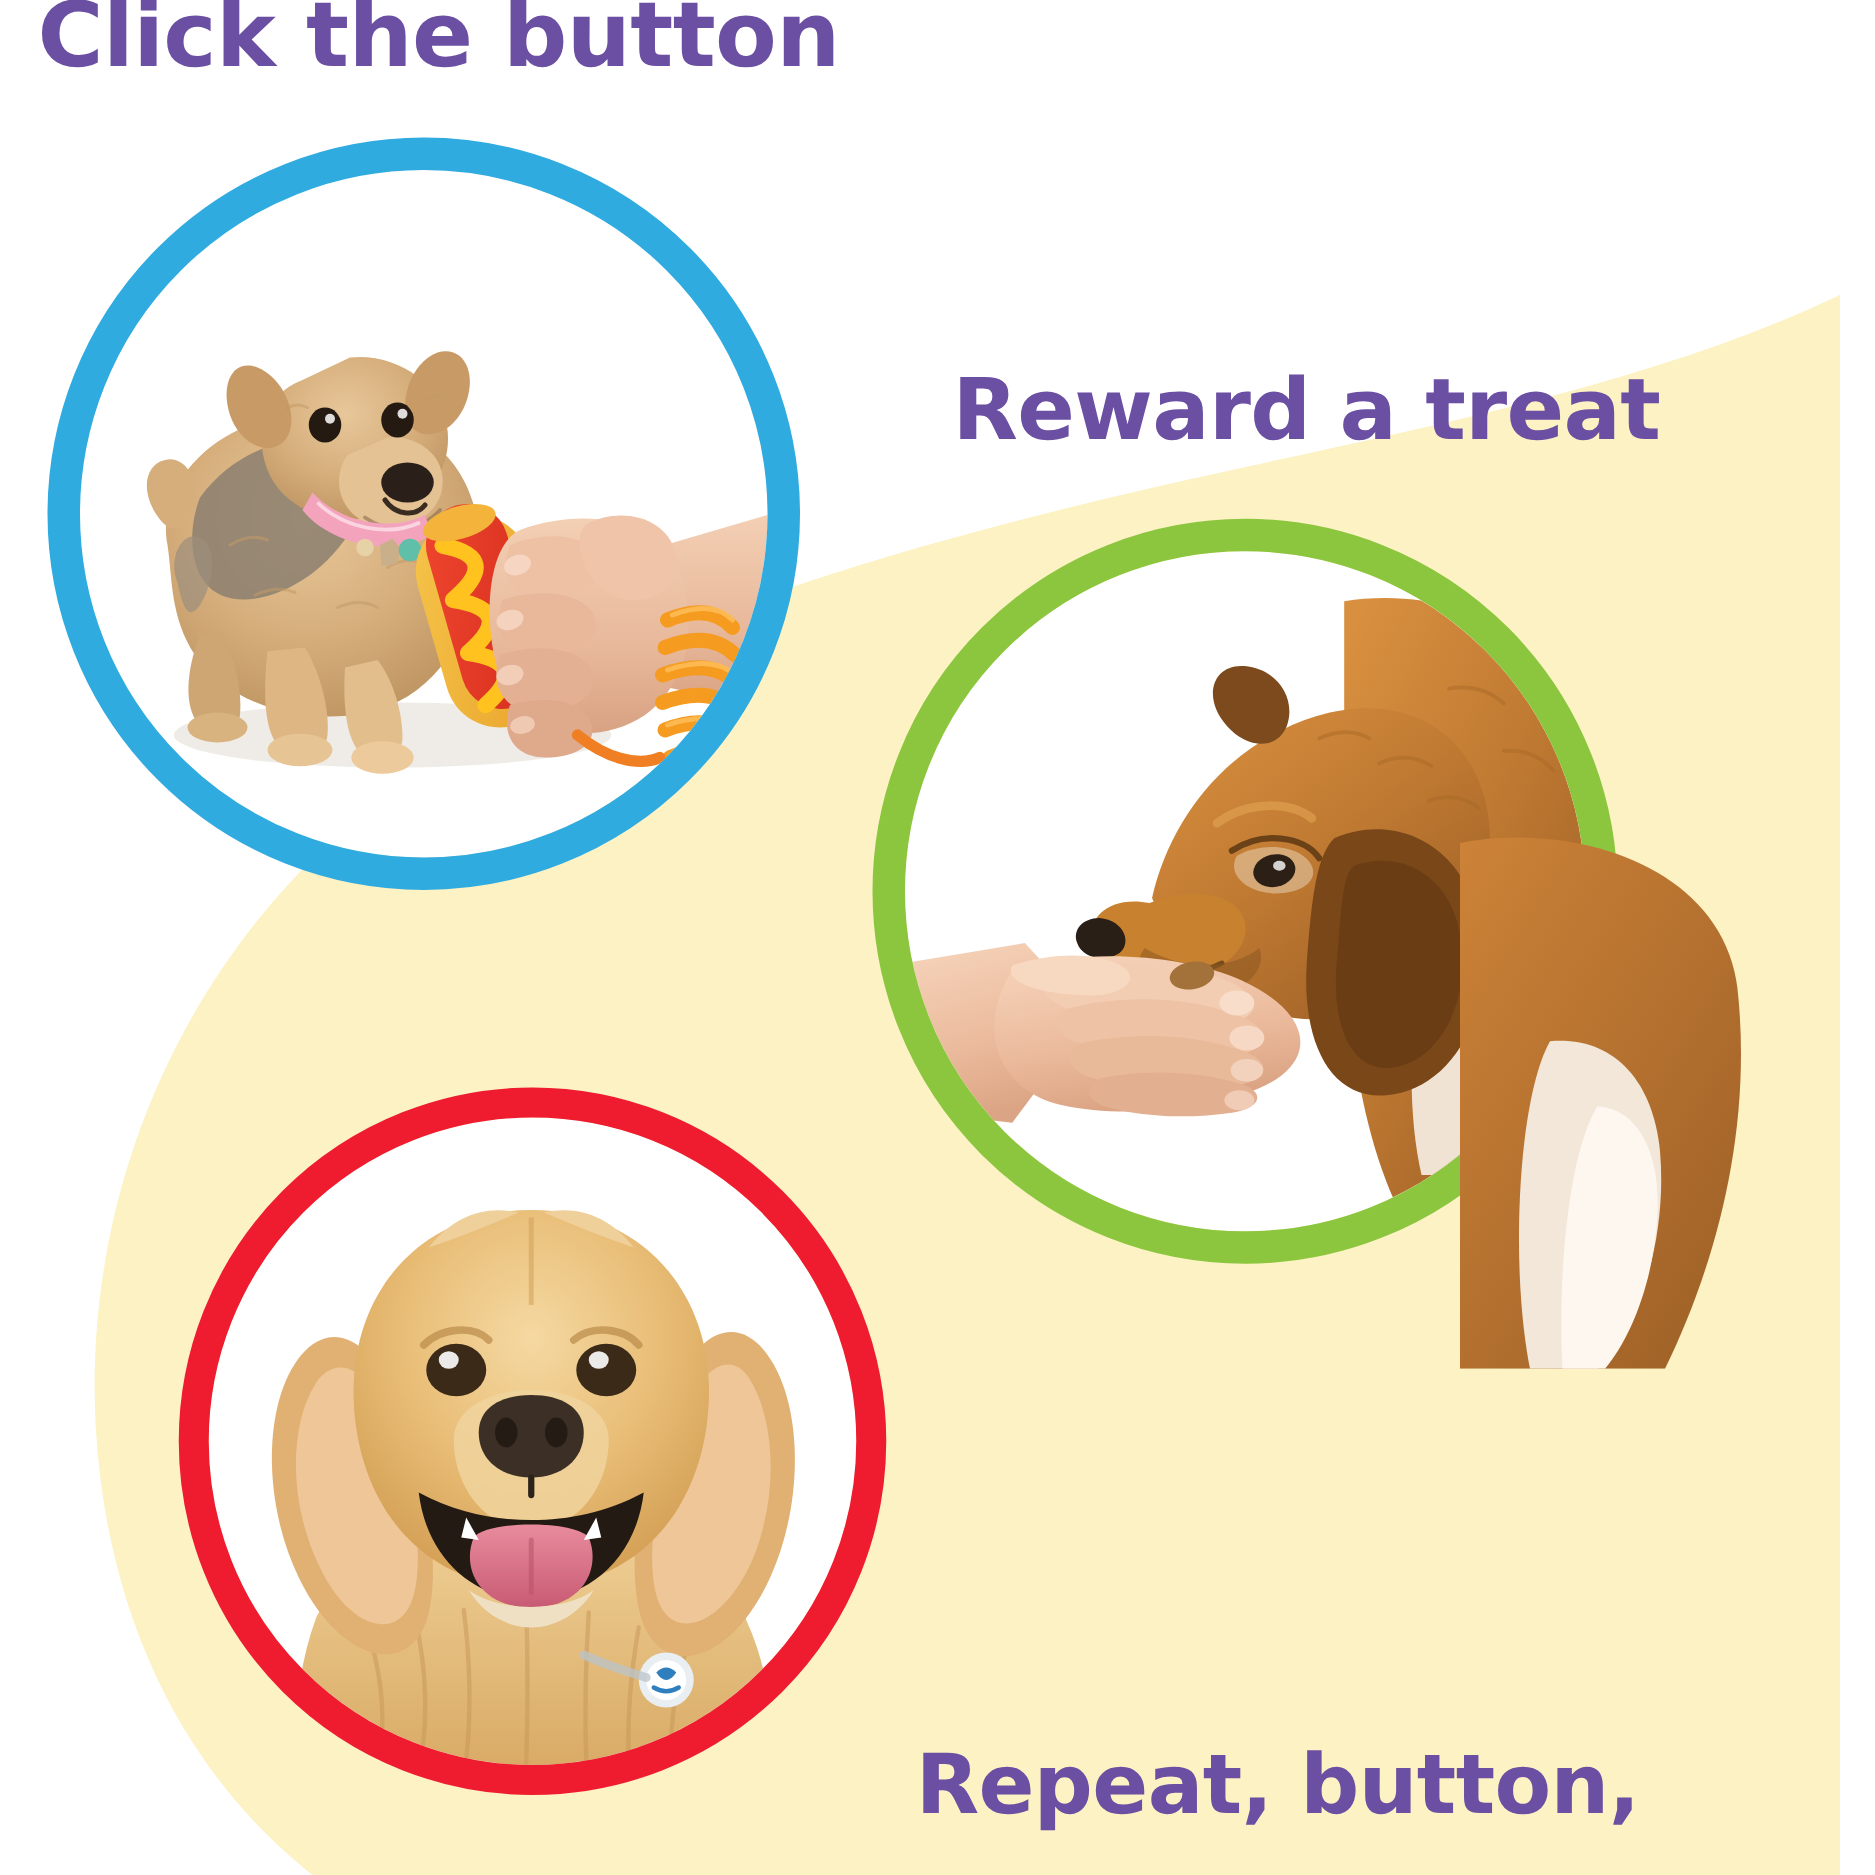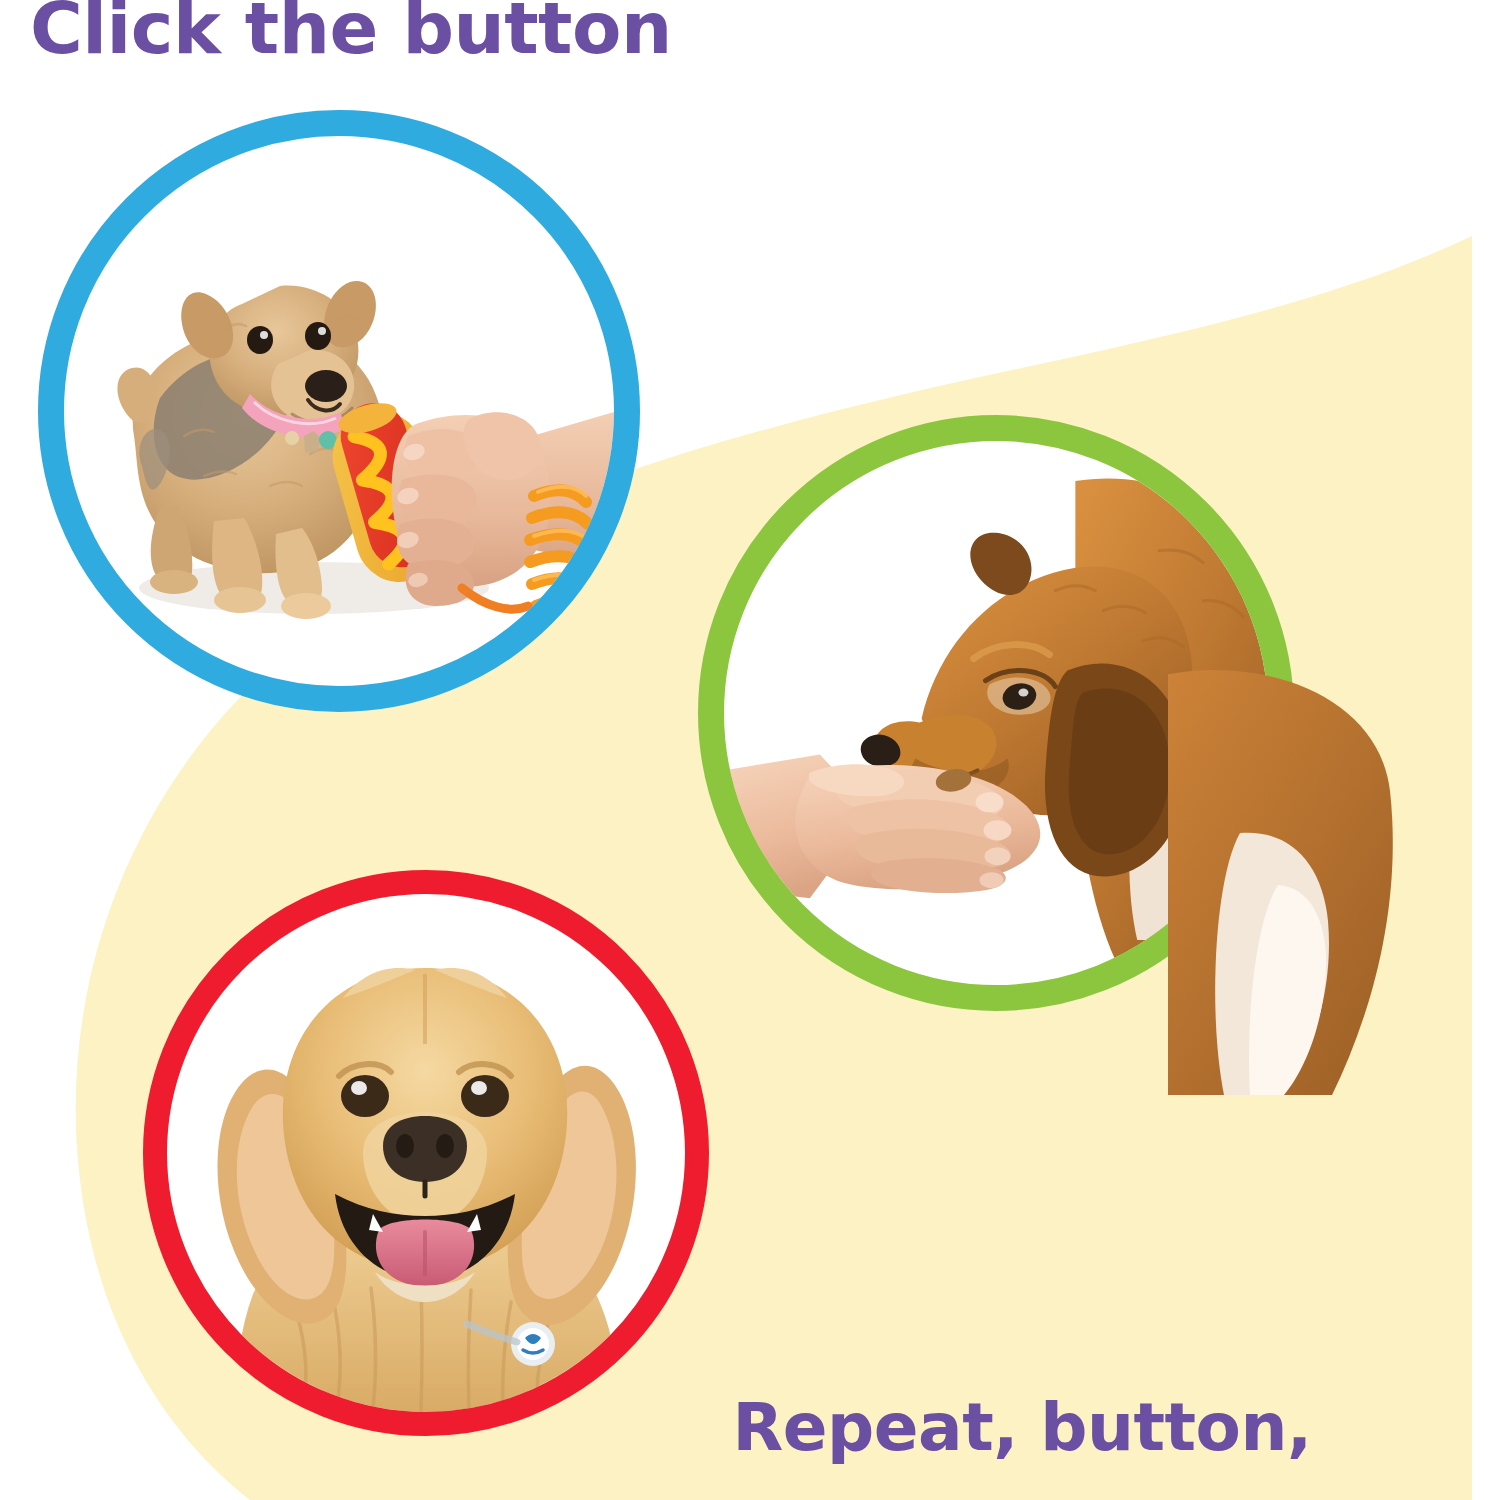--- a/index.html
+++ b/index.html
@@ -238,20 +238,21 @@
           <path d="M 474,356 q 32,-12 48,4"></path>
           <path d="M 470,400 q 36,-12 54,4"></path>
           <path d="M 470,444 q 36,-12 54,4"></path>
         </g>
         <path d="M 398,452 C 420,470 446,478 464,470" stroke="#ef7f22" stroke-width="9" fill="none" stroke-linecap="round"></path>
       </svg>
     </div>
     <div class="ring"></div>
   </div>
 
+  <div class="heading" id="heading-reward">Reward a treat</div>
 
   <div class="photo-circle" id="circle-treat">
     <div class="plate">
       <svg class="art" viewBox="0 0 545 545" preserveAspectRatio="xMidYMid slice" aria-hidden="true">
         <defs>
           <linearGradient id="houndFur" x1="0.1" y1="0" x2="0.9" y2="1">
             <stop offset="0%" stop-color="#d88f3f"></stop>
             <stop offset="45%" stop-color="#c07a32"></stop>
             <stop offset="100%" stop-color="#9a5d25"></stop>
           </linearGradient>

